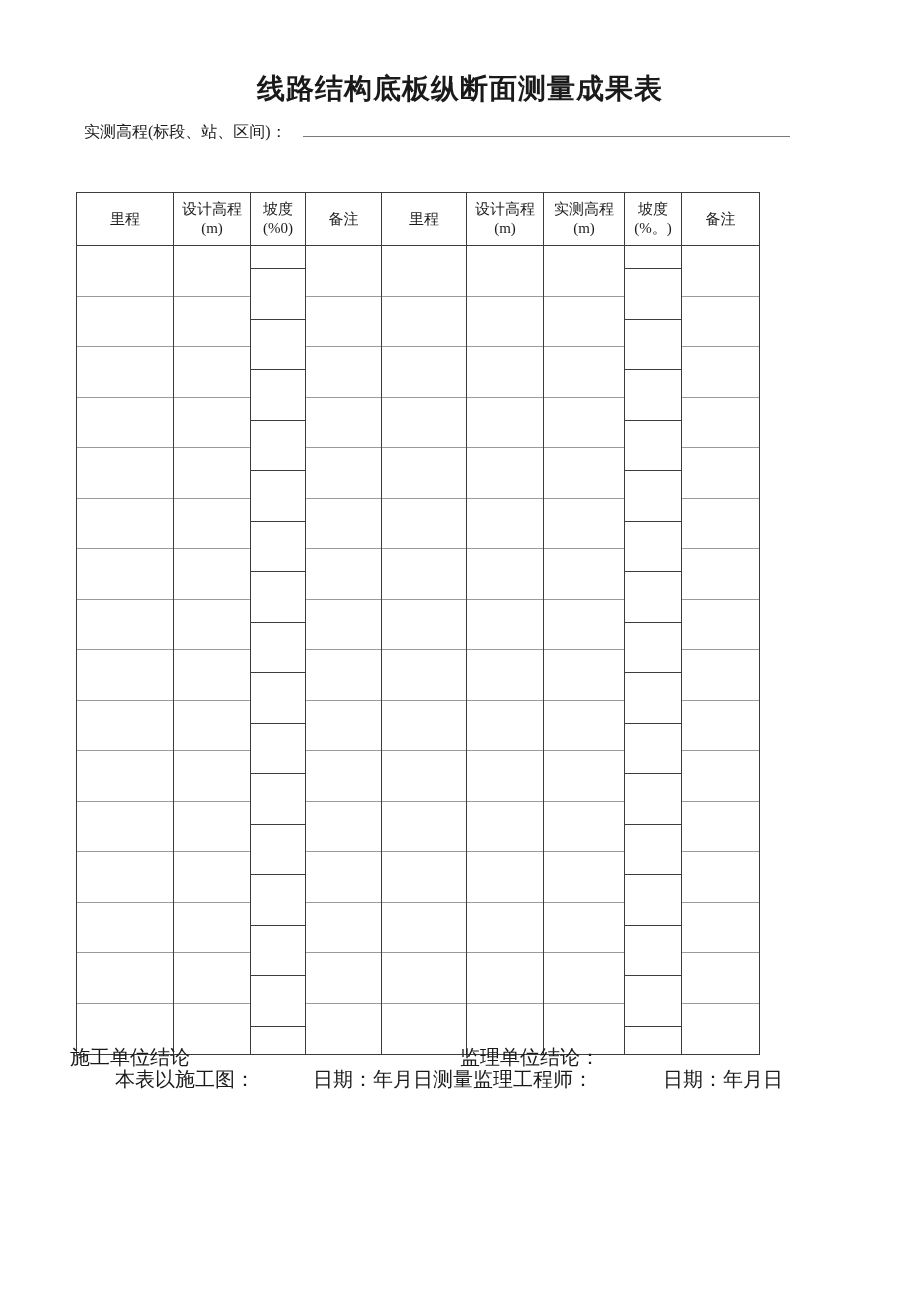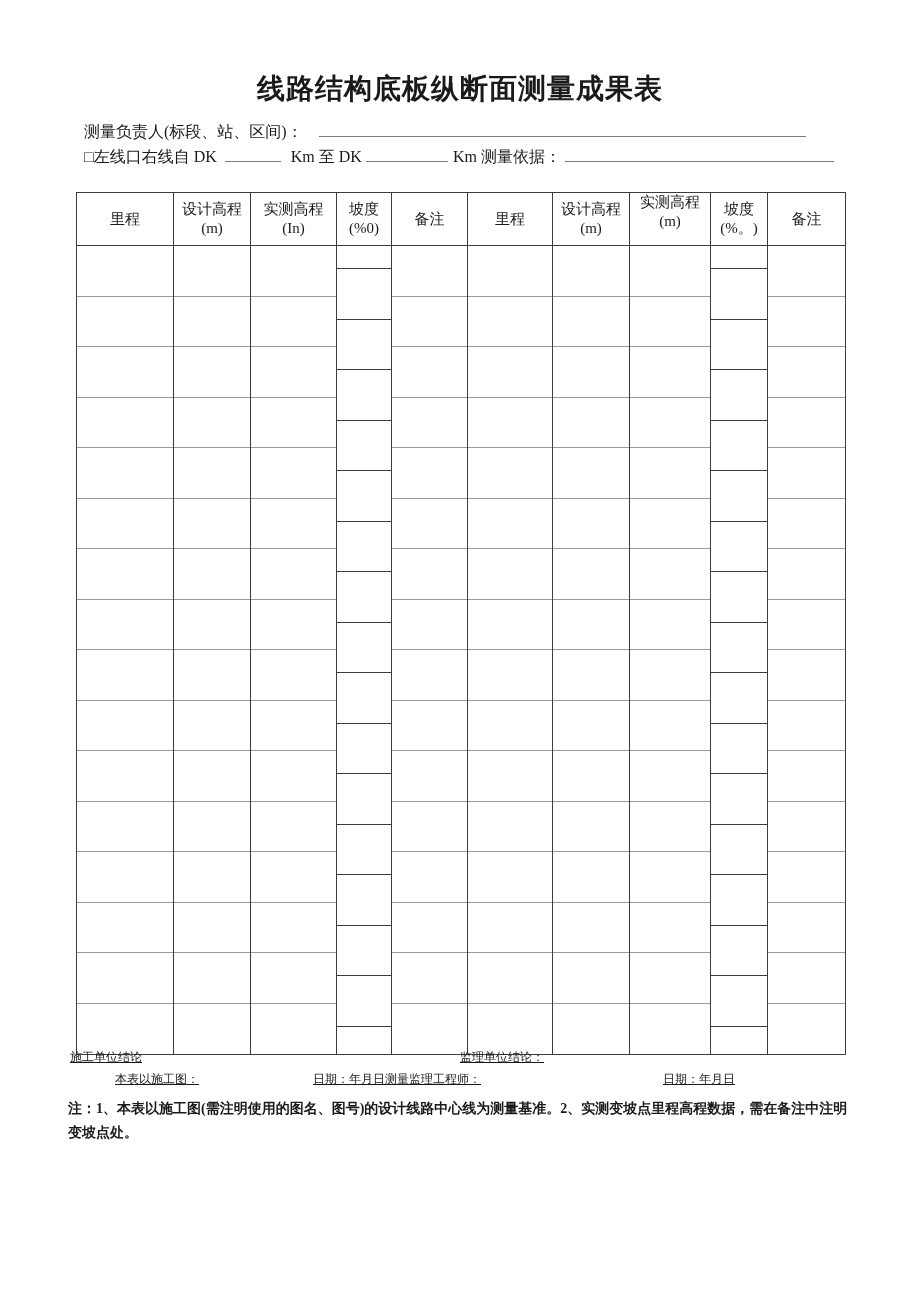--- a/index.html
+++ b/index.html
@@ -60,32 +60,32 @@
     height: 53px;
     border-bottom: 1px solid var(--grid-dark, #3c3c3c);
     display: flex;
     flex-direction: column;
     justify-content: center;
     align-items: center;
     text-align: center;
     font-size: 15px;
     line-height: 19px;
   }
-  .hcell.bottom { justify-content: flex-start; padding-bottom: 1px; }
+  .hcell.bottom { justify-content: center; padding-bottom: 1px; }
   .cell {
     box-sizing: border-box;
     height: 50.5px;
     border-bottom: 1px solid var(--grid-light, #9b9b9b);
   }
   .col.slope .cell { border-bottom-color: var(--grid-dark, #3c3c3c); }
   .cell.half-top { height: 23px; }
   .cell.half-bottom { height: 27.5px; }
   .cell.last { border-bottom: none; }
 
-  .f-text { position: absolute; font-size: 12px; line-height: 20px; white-space: nowrap; text-decoration: underline; }
+  .f-text { position: absolute; font-size: 20px; line-height: 20px; white-space: nowrap; }
   .f-constr { left: 70px;  top: 1047px; }
   .f-superv { left: 460px; top: 1047px; text-align: center; }
   .f-surveyor { left: 115px; top: 1069px; }
   .f-datesup  { left: 273px; top: 1069px; margin-left: 40px; }
   .f-date2    { left: 663px; top: 1069px; }
   .note {
     position: absolute;
     left: 68px; top: 1097px;
     width: 784px;
     font-size: 14px;
@@ -94,26 +94,23 @@
   }
 </style>
 </head>
 <body>
 
 <div class="page" style="--bg: #ffffff; --text: #1a1a1a; --grid-dark: #3c3c3c; --grid-light: #9b9b9b; --underline: #7a7a7a;">
 
   <h1 class="title">线路结构底板纵断面测量成果表</h1>
 
   <div class="form-line form-line-1">
-    <span>测量负责人(标段、站、区间)：</span><span class="blank blank-project"></span>
+    <span>实测高程(标段、站、区间)：</span><span class="blank blank-project"></span>
   </div>
 
-  <div class="form-line form-line-2">
-    <span>□左线口右线自 DK</span><span class="blank blank-from-km"></span><span>Km 至 DK</span><span class="blank blank-to-km"></span><span>Km 测量依据：</span><span class="blank blank-basis"></span>
-  </div>
 
   <div class="mtable" id="measurement-table">
       <div class="col" style="width: 97px;">
         <div class="hcell">
           <div>里程</div>
         </div>
         <div class="cell"></div>
         <div class="cell"></div>
         <div class="cell"></div>
         <div class="cell"></div>
@@ -127,42 +124,20 @@
         <div class="cell"></div>
         <div class="cell"></div>
         <div class="cell"></div>
         <div class="cell"></div>
         <div class="cell last"></div>
       </div>
       <div class="col" style="width: 77px;">
         <div class="hcell">
           <div>设计高程</div>
           <div>(m)</div>
-        </div>
-        <div class="cell"></div>
-        <div class="cell"></div>
-        <div class="cell"></div>
-        <div class="cell"></div>
-        <div class="cell"></div>
-        <div class="cell"></div>
-        <div class="cell"></div>
-        <div class="cell"></div>
-        <div class="cell"></div>
-        <div class="cell"></div>
-        <div class="cell"></div>
-        <div class="cell"></div>
-        <div class="cell"></div>
-        <div class="cell"></div>
-        <div class="cell"></div>
-        <div class="cell last"></div>
-      </div>
-      <div class="col" style="width: 86px;">
-        <div class="hcell">
-          <div>实测高程</div>
-          <div>(In)</div>
         </div>
         <div class="cell"></div>
         <div class="cell"></div>
         <div class="cell"></div>
         <div class="cell"></div>
         <div class="cell"></div>
         <div class="cell"></div>
         <div class="cell"></div>
         <div class="cell"></div>
         <div class="cell"></div>
@@ -327,15 +302,14 @@
         <div class="cell last"></div>
       </div>
     </div>
 
   <span class="f-text f-constr">施工单位结论</span>
   <span class="f-text f-superv">监理单位结论：</span>
   <span class="f-text f-surveyor">本表以施工图：</span>
   <span class="f-text f-datesup">日期：年月日测量监理工程师：</span>
   <span class="f-text f-date2">日期：年月日</span>
 
-  <div class="note">注：1、本表以施工图(需注明使用的图名、图号)的设计线路中心线为测量基准。2、实测变坡点里程高程数据，需在备注中注明变坡点处。</div>
 
 </div>
 
 </body></html>

